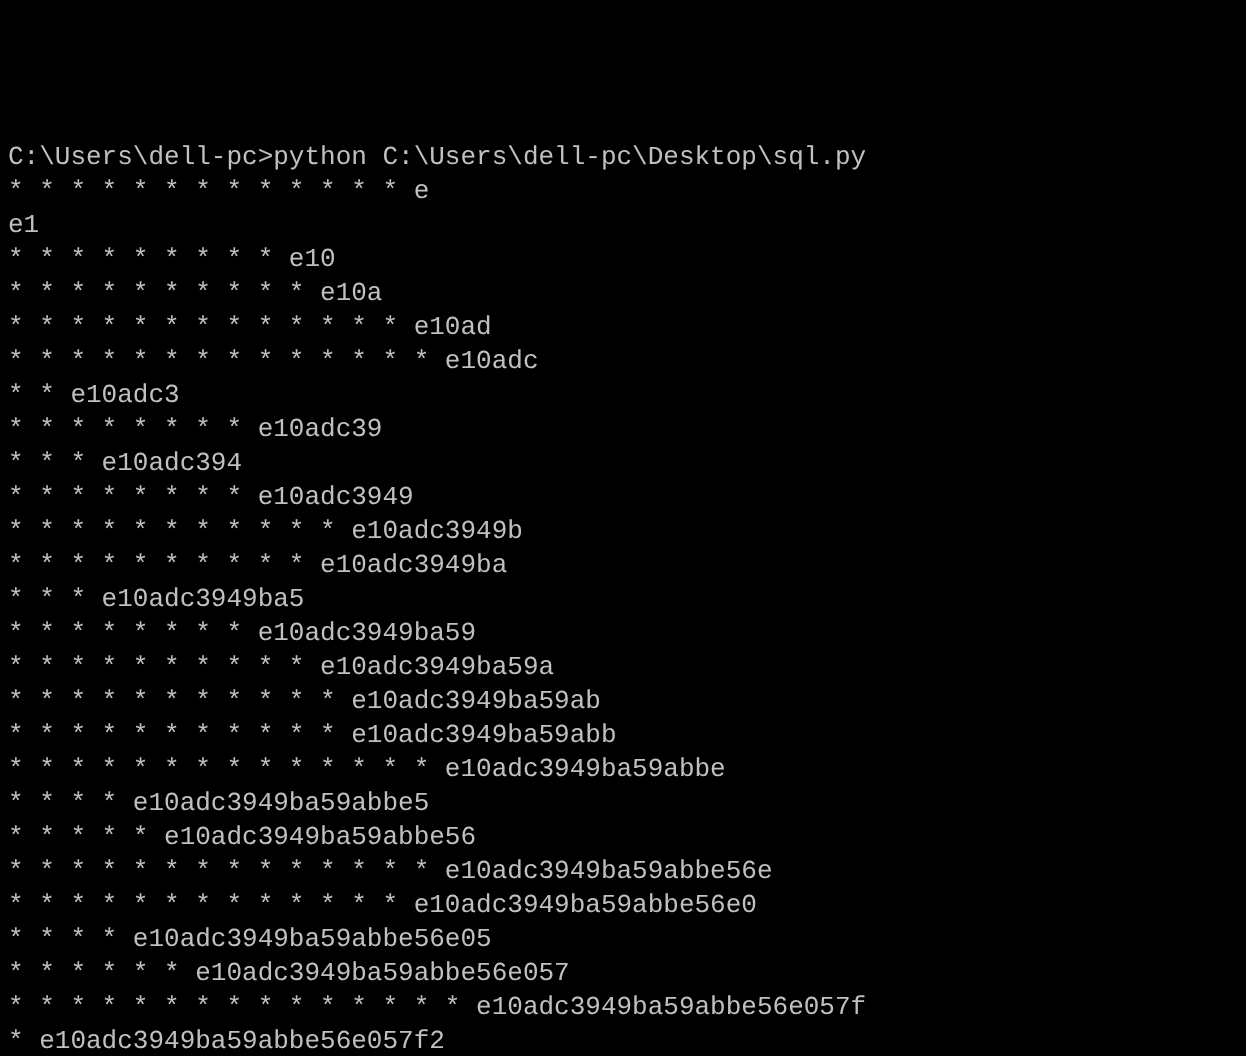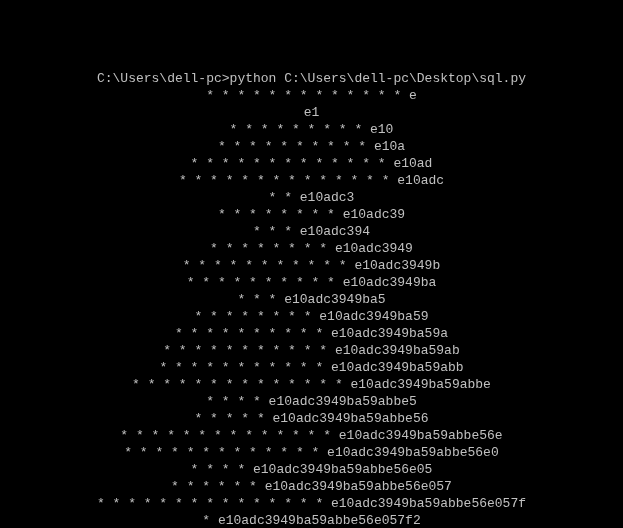--- a/index.html
+++ b/index.html
@@ -14,21 +14,20 @@
       line-height: 17px;
       color: #c0c0c0;
       padding: 2px 4px;
       width: 623px;
       height: 528px;
       overflow: hidden;
       white-space: pre;
     }
     .terminal-line {
       display: block;
-      text-align: center;
     }
   </style>
 </head>
 <body>
 
 
 
 <span class="terminal-line">C:\Users\dell-pc&gt;python C:\Users\dell-pc\Desktop\sql.py</span><div id="output"><span class="terminal-line">* * * * * * * * * * * * * e</span><span class="terminal-line">e1</span><span class="terminal-line">* * * * * * * * * e10</span><span class="terminal-line">* * * * * * * * * * e10a</span><span class="terminal-line">* * * * * * * * * * * * * e10ad</span><span class="terminal-line">* * * * * * * * * * * * * * e10adc</span><span class="terminal-line">* * e10adc3</span><span class="terminal-line">* * * * * * * * e10adc39</span><span class="terminal-line">* * * e10adc394</span><span class="terminal-line">* * * * * * * * e10adc3949</span><span class="terminal-line">* * * * * * * * * * * e10adc3949b</span><span class="terminal-line">* * * * * * * * * * e10adc3949ba</span><span class="terminal-line">* * * e10adc3949ba5</span><span class="terminal-line">* * * * * * * * e10adc3949ba59</span><span class="terminal-line">* * * * * * * * * * e10adc3949ba59a</span><span class="terminal-line">* * * * * * * * * * * e10adc3949ba59ab</span><span class="terminal-line">* * * * * * * * * * * e10adc3949ba59abb</span><span class="terminal-line">* * * * * * * * * * * * * * e10adc3949ba59abbe</span><span class="terminal-line">* * * * e10adc3949ba59abbe5</span><span class="terminal-line">* * * * * e10adc3949ba59abbe56</span><span class="terminal-line">* * * * * * * * * * * * * * e10adc3949ba59abbe56e</span><span class="terminal-line">* * * * * * * * * * * * * e10adc3949ba59abbe56e0</span><span class="terminal-line">* * * * e10adc3949ba59abbe56e05</span><span class="terminal-line">* * * * * * e10adc3949ba59abbe56e057</span><span class="terminal-line">* * * * * * * * * * * * * * * e10adc3949ba59abbe56e057f</span><span class="terminal-line">* e10adc3949ba59abbe56e057f2</span></div>
 
 

